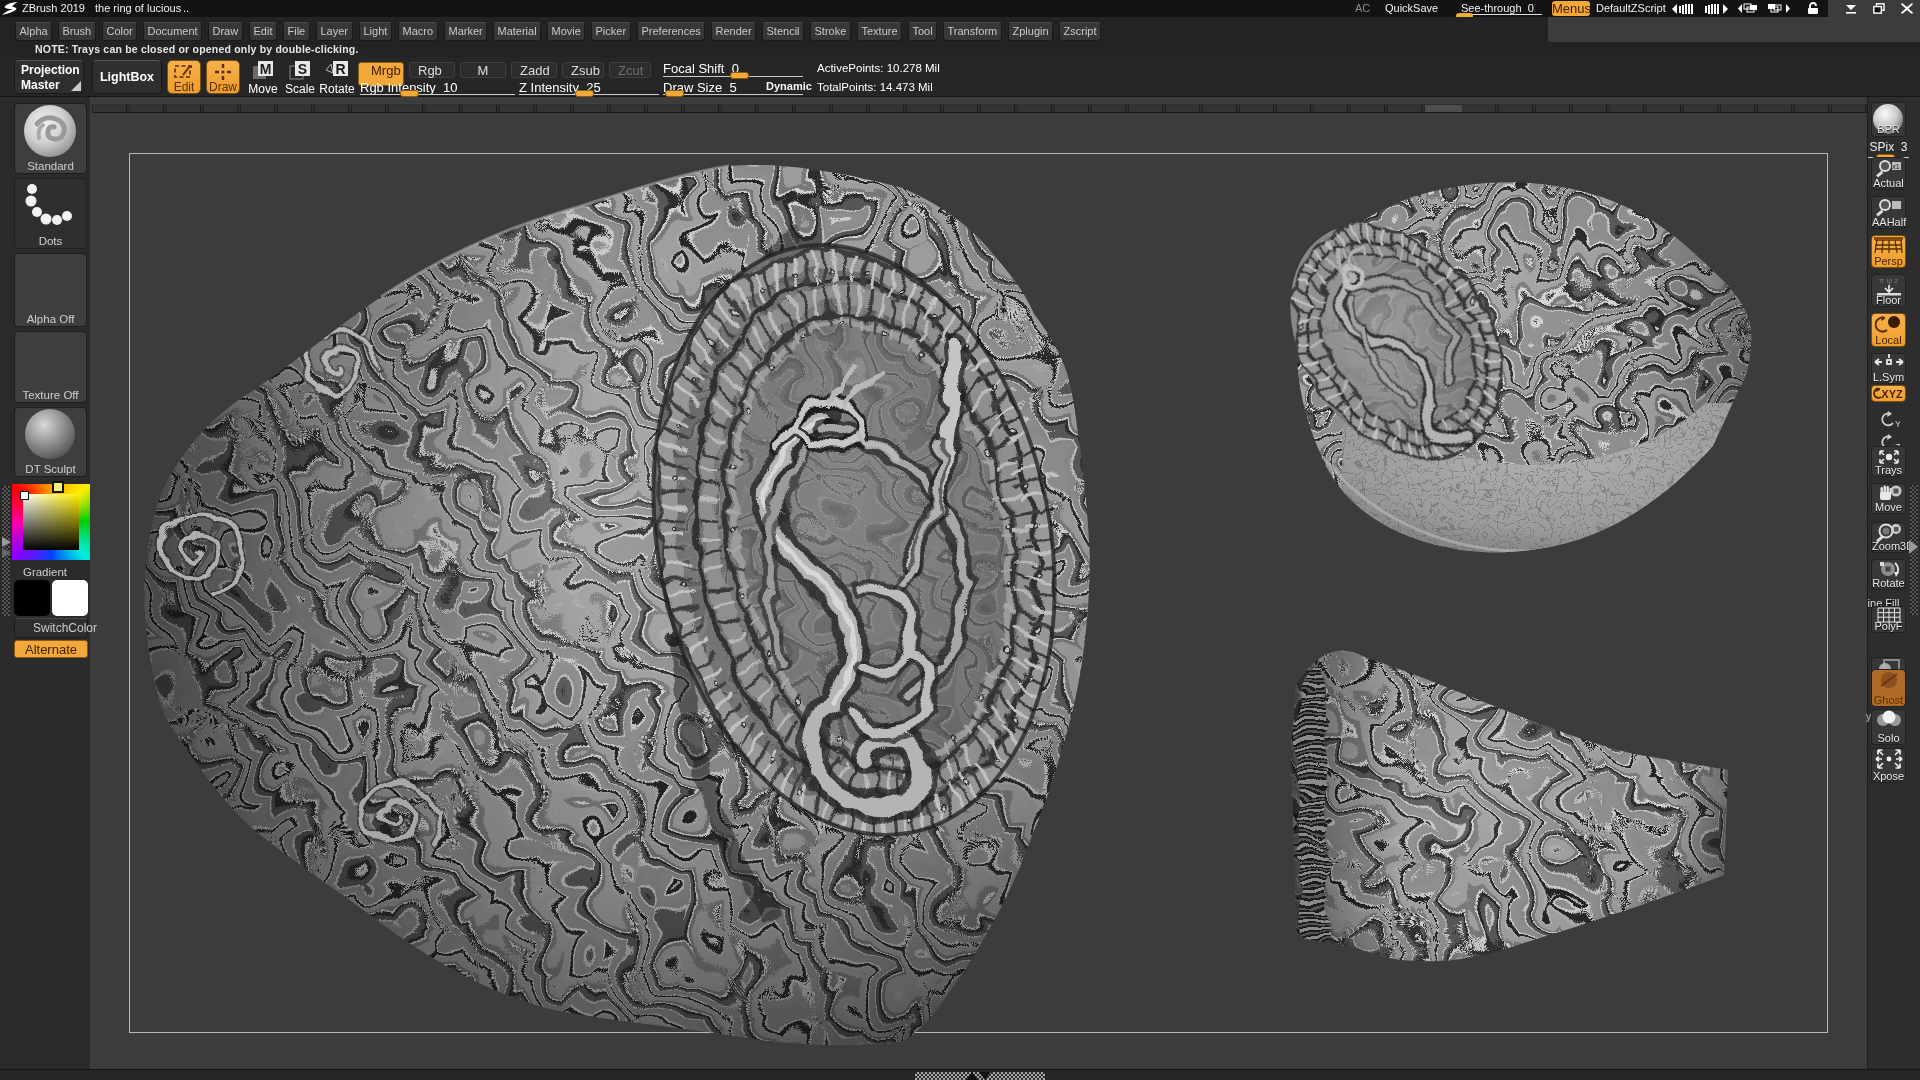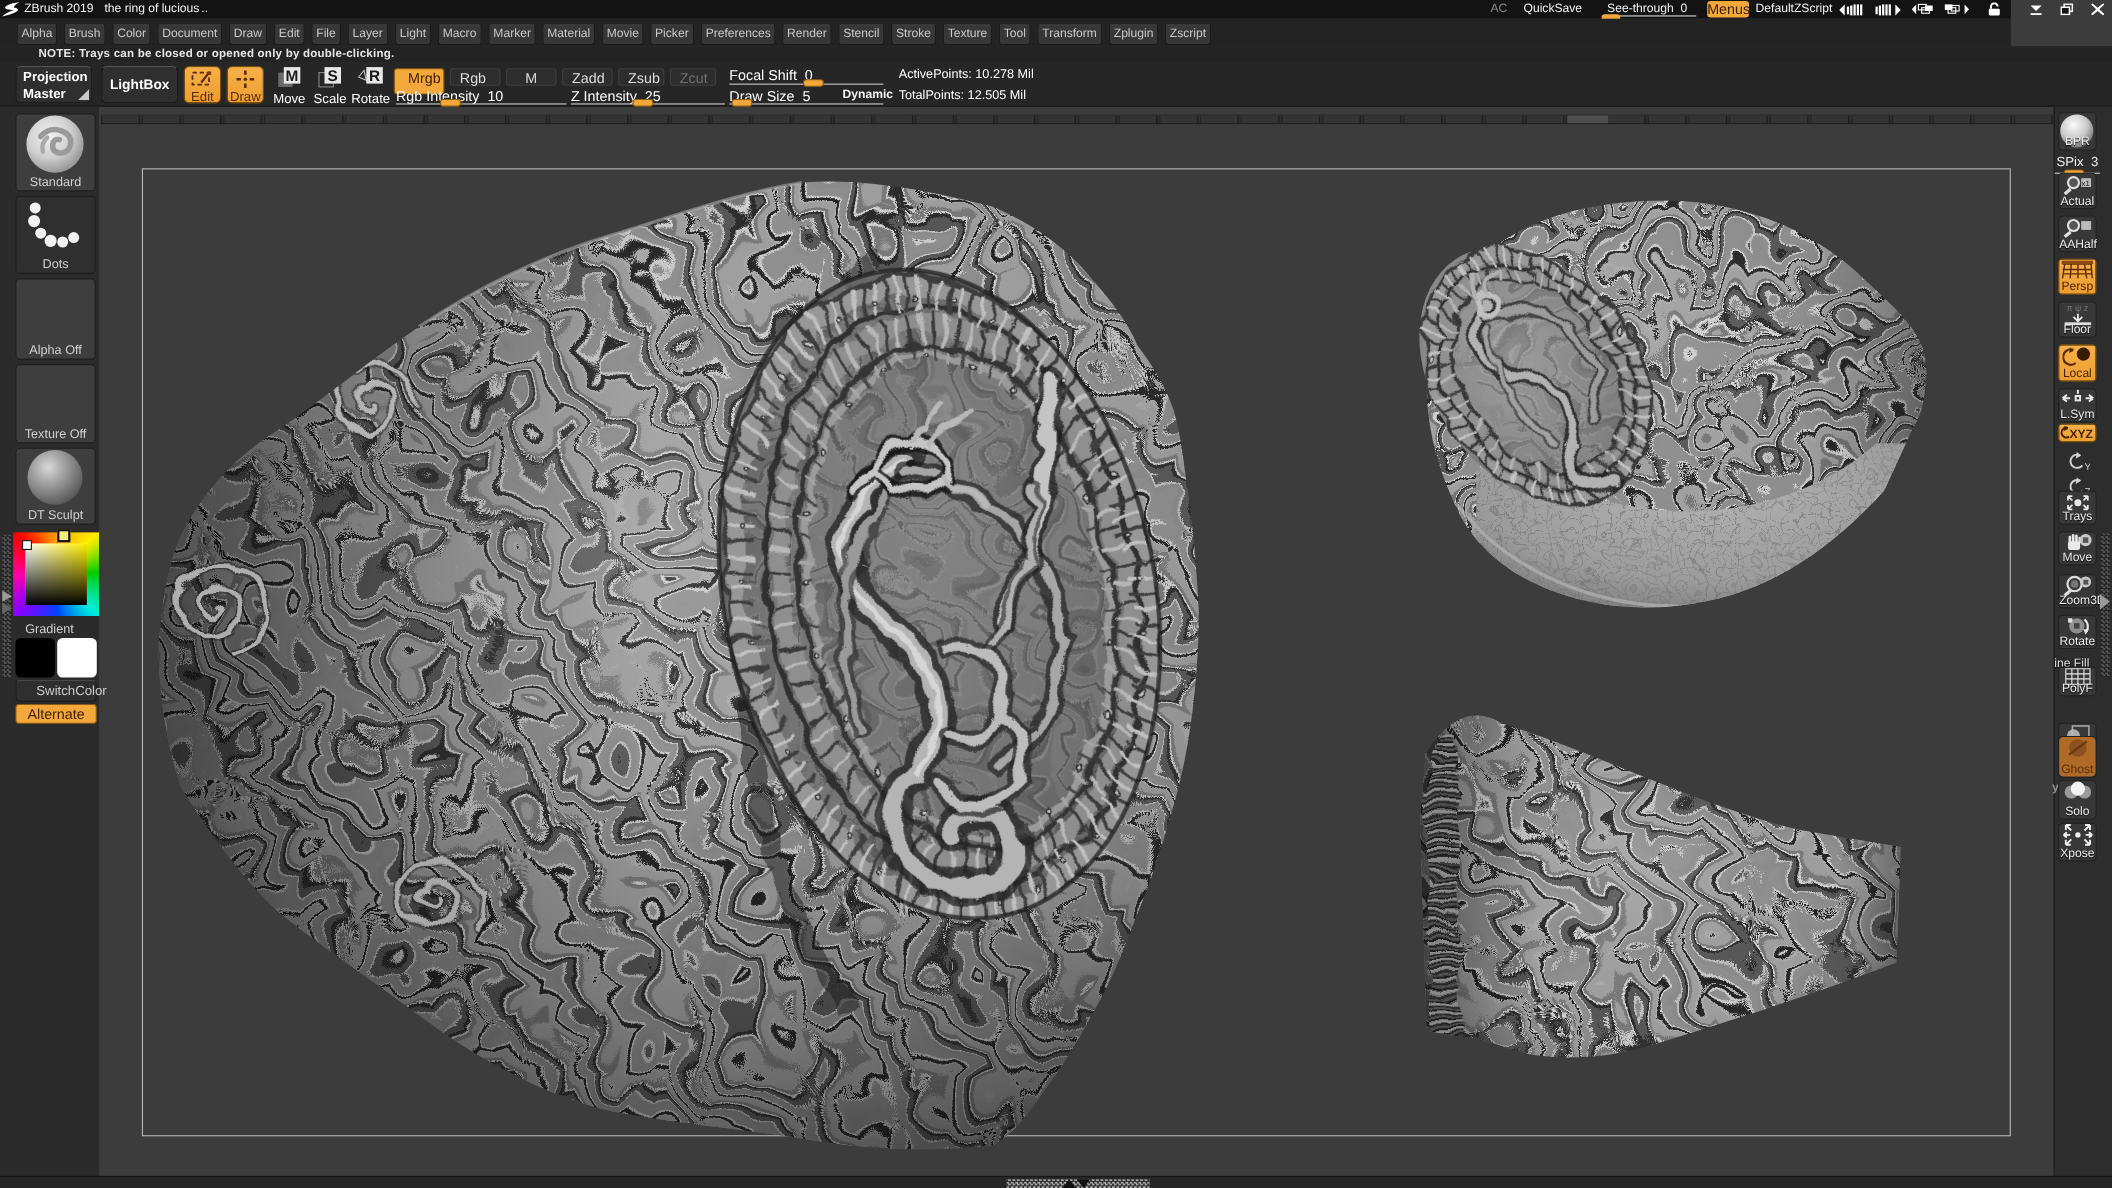--- a/index.html
+++ b/index.html
@@ -4,21 +4,21 @@
 <style>
   * { margin:0; padding:0; box-sizing:border-box; }
   html,body { width:1920px; height:1080px; overflow:hidden; background:#3c3c3c;
     font-family:"Liberation Sans", sans-serif; }
   .abs { position:absolute; }
   
   #titlebar { position:absolute; left:0; top:0; width:1828px; height:17px; background:#131313; color:#fff; }
   #titlebar .t { position:absolute; top:2px; font-size:11px; color:#f2f2f2; white-space:nowrap; }
   .obtn { background:#f2a83b; border-radius:3px; color:#402000; text-align:center; }
   
-  #menurow { position:absolute; left:0; top:17px; width:1828px; height:25px; background:#232323; }
+  #menurow { position:absolute; left:0; top:17px; width:1548px; height:25px; background:#232323; }
   .menu-btn { position:absolute; top:5px; height:19px; background:#373737; border:1px solid #1a1a1a;
      border-top-color:#4a4a4a; border-radius:3px; color:#c9c9c9; font-size:11px; line-height:17px;
      padding:0 3.5px; }
   
   #noterow { position:absolute; left:0; top:42px; width:1920px; height:15px; background:#232323; }
   
   #toolbar { position:absolute; left:0; top:57px; width:1920px; height:40px; background:#262626; border-bottom:1px solid #161616;}
   .tb-big { position:absolute; top:3px; height:34px; background:#2f2f2f; border:1px solid #191919; border-top-color:#555;
      border-radius:5px; color:#fff; font-weight:bold; font-size:13px; text-align:center; }
   .tb-orange { position:absolute; top:3px; width:34px; height:34px; background:linear-gradient(#f7b04a,#ee9e2e);
@@ -206,21 +206,21 @@
   <div class="slider-track" style="left:360px;top:37px;width:155px"></div>
   <div class="slider-handle" style="left:400px;top:33px"></div>
   <div class="slider-label" style="left:519px;top:23px">Z Intensity&nbsp; 25</div>
   <div class="slider-track" style="left:519px;top:37px;width:140px"></div>
   <div class="slider-handle" style="left:575px;top:33px"></div>
   <div class="slider-label" style="left:663px;top:23px">Draw Size&nbsp; 5</div>
   <div class="slider-track" style="left:663px;top:37px;width:140px"></div>
   <div class="slider-handle" style="left:665px;top:33px"></div>
   <div class="abs" style="left:766px;top:23px;color:#f5f5f5;font-size:11px;font-weight:bold">Dynamic</div>
   <div class="abs" style="left:817px;top:5px;color:#fff;font-size:11.5px">ActivePoints: 10.278 Mil</div>
-  <div class="abs" style="left:817px;top:24px;color:#fff;font-size:11.5px">TotalPoints: 12.505 Mil</div>
+  <div class="abs" style="left:817px;top:24px;color:#fff;font-size:11.5px">TotalPoints: 14.473 Mil</div>
 </div>
 
 <div id="segstrip">
     <div class="abs" style="left: 0px; top: 1px; width: 35px; height: 7px; background: rgb(52, 52, 52); border-left: 1px solid rgb(36, 36, 36); border-right: 1px solid rgb(29, 29, 29);"></div>
     <div class="abs" style="left: 37px; top: 1px; width: 35px; height: 7px; background: rgb(52, 52, 52); border-left: 1px solid rgb(36, 36, 36); border-right: 1px solid rgb(29, 29, 29);"></div>
     <div class="abs" style="left: 74px; top: 1px; width: 35px; height: 7px; background: rgb(52, 52, 52); border-left: 1px solid rgb(36, 36, 36); border-right: 1px solid rgb(29, 29, 29);"></div>
     <div class="abs" style="left: 111px; top: 1px; width: 35px; height: 7px; background: rgb(52, 52, 52); border-left: 1px solid rgb(36, 36, 36); border-right: 1px solid rgb(29, 29, 29);"></div>
     <div class="abs" style="left: 148px; top: 1px; width: 35px; height: 7px; background: rgb(52, 52, 52); border-left: 1px solid rgb(36, 36, 36); border-right: 1px solid rgb(29, 29, 29);"></div>
     <div class="abs" style="left: 185px; top: 1px; width: 35px; height: 7px; background: rgb(52, 52, 52); border-left: 1px solid rgb(36, 36, 36); border-right: 1px solid rgb(29, 29, 29);"></div>
     <div class="abs" style="left: 222px; top: 1px; width: 35px; height: 7px; background: rgb(52, 52, 52); border-left: 1px solid rgb(36, 36, 36); border-right: 1px solid rgb(29, 29, 29);"></div>

